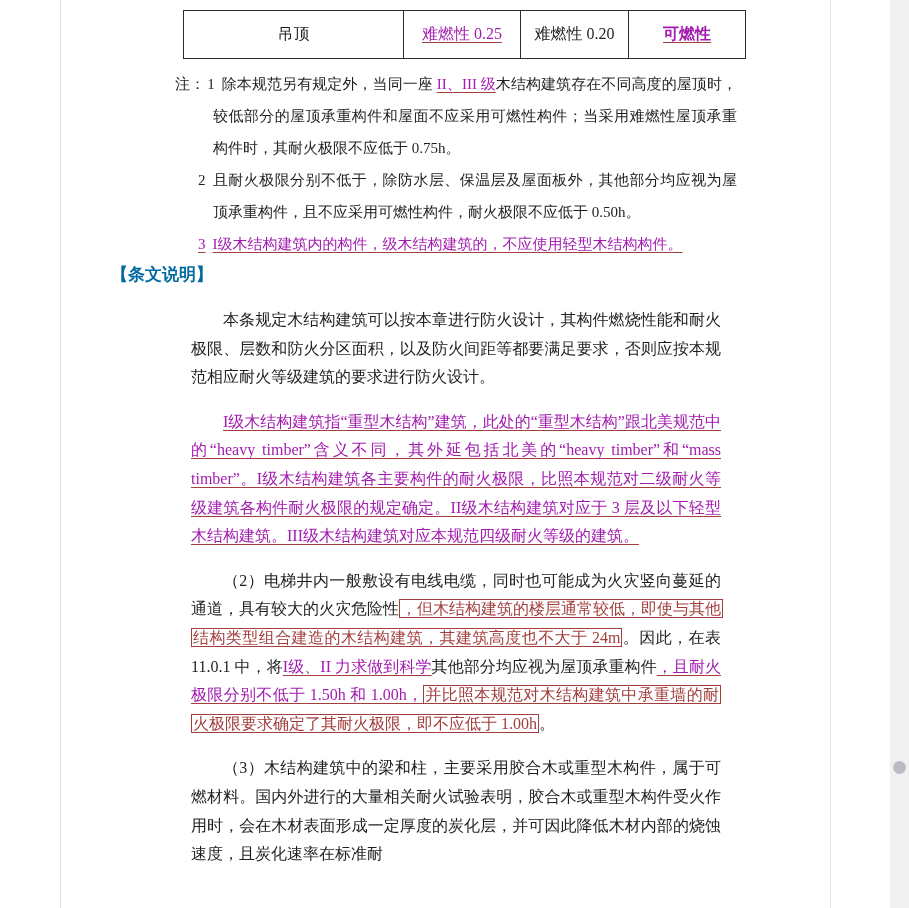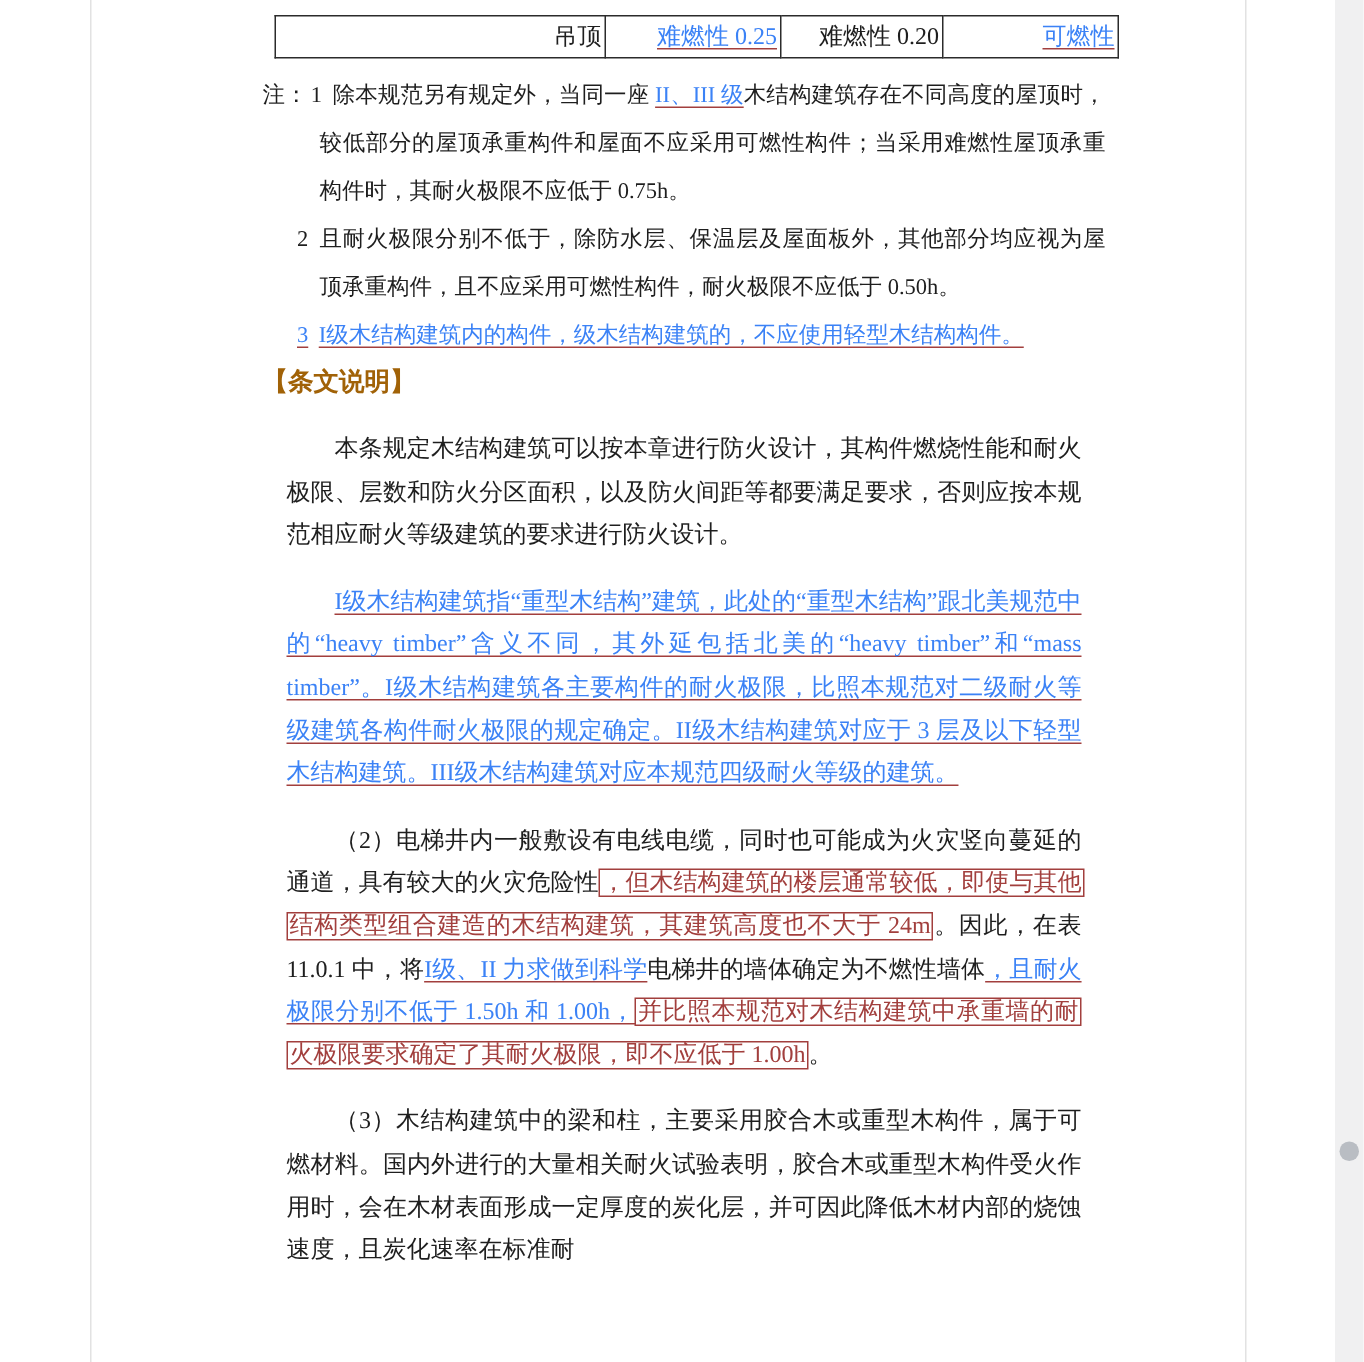--- a/index.html
+++ b/index.html
@@ -6,34 +6,34 @@
   body{font-family:"Liberation Serif","DejaVu Serif",serif;color:#1e1e1e;}
   .page{position:absolute;left:60px;top:0;width:770px;height:908px;background:#ffffff;overflow:hidden;}
   .edge{position:absolute;top:0;width:1px;height:908px;background:#e2e2e2;}
   .edge.left{left:60px;}
   .edge.right{left:830px;}
   .scroll-track{position:absolute;right:0;top:0;width:19px;height:908px;background:#f0f0f1;}
   .scroll-thumb{position:absolute;left:3px;top:761px;width:13px;height:13px;border-radius:50%;background:#b9bdc3;}
   
   .tbl-wrap{margin:10px 0 0 123px;width:544px;}
   table.fire{border-collapse:collapse;width:544px;table-layout:fixed;font-size:16px;}
-  table.fire td{border:1.6px solid #2b2b2b;height:27px;text-align:right;vertical-align:middle;padding:0 2px;margin-top:21px;}
-  td.w0{width:215px;} td.w1{width:112px;} td.w2{width:103px;} td.w3{width:112px;}
+  table.fire td{border:1.6px solid #2b2b2b;height:27px;text-align:center;vertical-align:middle;padding:10px 2px;margin-top:21px;}
+  td.w0{width:215px;} td.w1{width:112px;} td.w2{width:103px;} td.w3{width:112px;font-weight:bold;}
   
-  .ru{color:#3b82f6;text-decoration:underline;text-decoration-color:#a23f3d;text-decoration-thickness:1px;text-underline-offset:3px;}
+  .ru{color:#a21caf;text-decoration:underline;text-decoration-color:#a23f3d;text-decoration-thickness:1px;text-underline-offset:3px;}
   .boxseg{color:#a23f3d;border:1px solid #a23f3d;padding:0 1px;box-decoration-break:clone;-webkit-box-decoration-break:clone;}
   
   .notes{margin:9px 93px 0 115px;font-size:15px;line-height:32px;text-align:justify;}
   .note{margin:0;padding-left:38px;}
   .note.first{text-indent:-38px;}
   .note.rest{text-indent:-15px;}
   .nnum{margin-right:7px;}
   .nlabel{margin-right:2px;}
   
-  .heading{margin:0 93px 0 115px;font-family:"Liberation Sans","DejaVu Sans",sans-serif;font-weight:bold;font-size:17px;line-height:30px;color:#a16207;}
+  .heading{margin:0 93px 0 51px;font-family:"Liberation Sans","DejaVu Sans",sans-serif;font-weight:bold;font-size:17px;line-height:30px;color:#0369a1;}
   
   .bodytext{margin:0 93px 0 115px;font-size:16px;line-height:28.6px;text-align:justify;}
   .bodytext p{margin:16px;text-indent:2em;}
 </style>
 </head>
 <body>
 
 <div class="page">
 
   <div class="tbl-wrap">
@@ -64,21 +64,21 @@
   <div class="heading">【条文说明】</div>
 
   <div class="bodytext">
     <p>
       <span>本条规定木结构建筑可以按本章进行防火设计，其构件燃烧性能和耐火极限、层数和防火分区面积，以及防火间距等都要满足要求，否则应按本规范相应耐火等级建筑的要求进行防火设计。</span>
     </p>
     <p>
       <span class="ru">I级木结构建筑指“重型木结构”建筑，此处的“重型木结构”跟北美规范中的“heavy timber”含义不同，其外延包括北美的“heavy timber”和“mass timber”。I级木结构建筑各主要构件的耐火极限，比照本规范对二级耐火等级建筑各构件耐火极限的规定确定。II级木结构建筑对应于 3 层及以下轻型木结构建筑。III级木结构建筑对应本规范四级耐火等级的建筑。</span>
     </p>
     <p>
-      <span>（2）电梯井内一般敷设有电线电缆，同时也可能成为火灾竖向蔓延的通道，具有较大的火灾危险性</span><span class="boxseg">，但木结构建筑的楼层通常较低，即使与其他结构类型组合建造的木结构建筑，其建筑高度也不大于 24m</span><span>。因此，在表 11.0.1 中，将</span><span class="ru">I级、II 力求做到科学</span><span>电梯井的墙体确定为不燃性墙体</span><span class="ru">，且耐火极限分别不低于 1.50h 和 1.00h，</span><span class="boxseg">并比照本规范对木结构建筑中承重墙的耐火极限要求确定了其耐火极限，即不应低于 1.00h</span><span>。</span>
+      <span>（2）电梯井内一般敷设有电线电缆，同时也可能成为火灾竖向蔓延的通道，具有较大的火灾危险性</span><span class="boxseg">，但木结构建筑的楼层通常较低，即使与其他结构类型组合建造的木结构建筑，其建筑高度也不大于 24m</span><span>。因此，在表 11.0.1 中，将</span><span class="ru">I级、II 力求做到科学</span><span>其他部分均应视为屋顶承重构件</span><span class="ru">，且耐火极限分别不低于 1.50h 和 1.00h，</span><span class="boxseg">并比照本规范对木结构建筑中承重墙的耐火极限要求确定了其耐火极限，即不应低于 1.00h</span><span>。</span>
     </p>
     <p>
       <span>（3）木结构建筑中的梁和柱，主要采用胶合木或重型木构件，属于可燃材料。国内外进行的大量相关耐火试验表明，胶合木或重型木构件受火作用时，会在木材表面形成一定厚度的炭化层，并可因此降低木材内部的烧蚀速度，且炭化速率在标准耐</span>
     </p>
   </div>
 
 </div>
 
 <div class="edge left"></div>
 <div class="edge right"></div>

